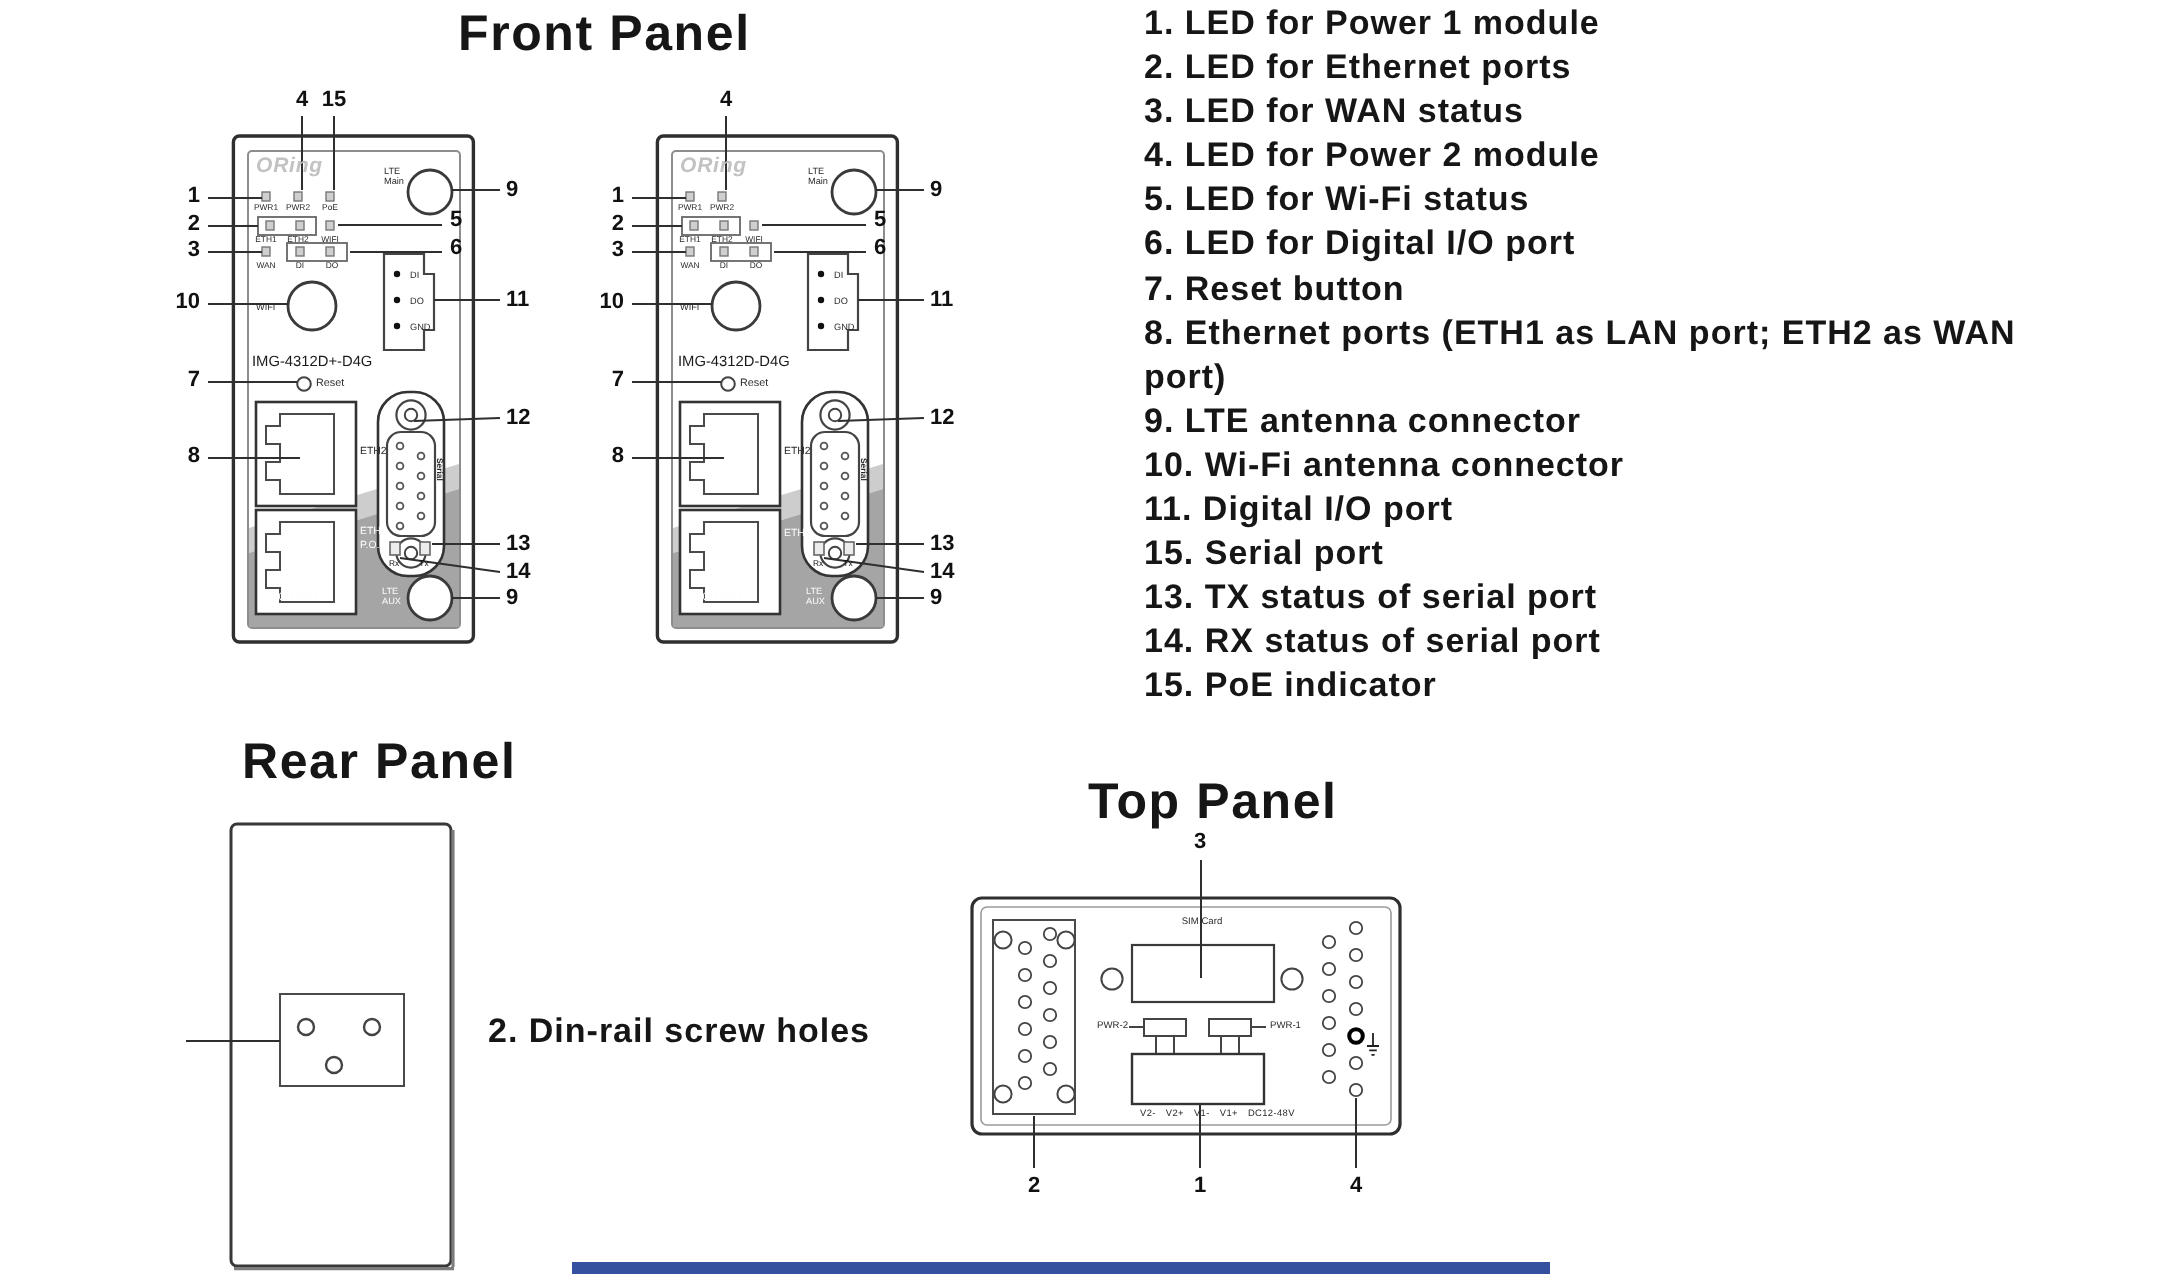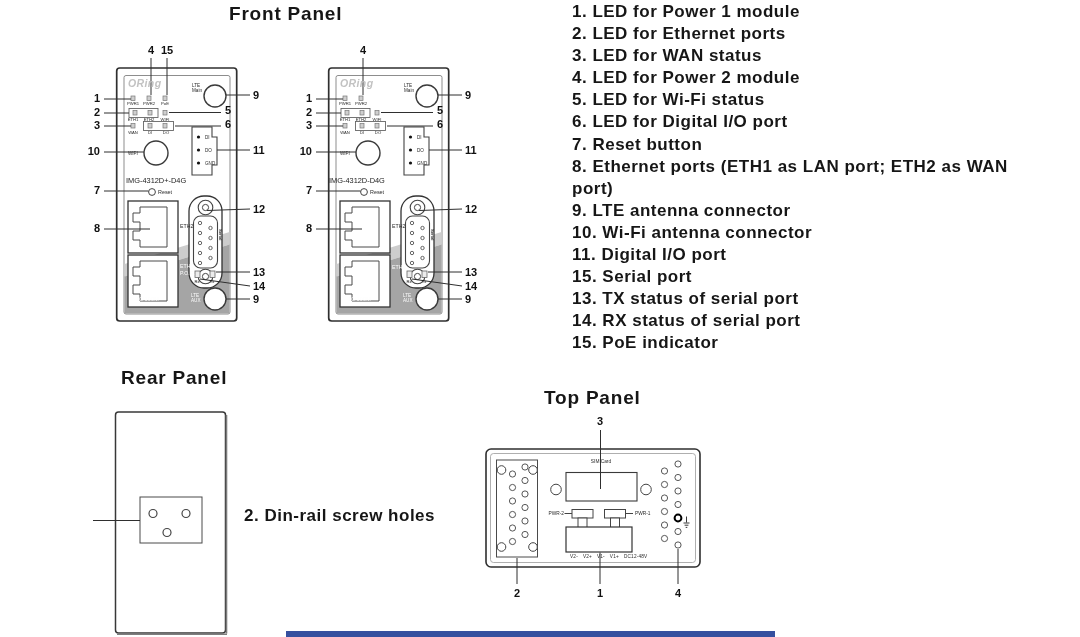--- a/index.html
+++ b/index.html
@@ -1,19 +1,19 @@
 <!DOCTYPE html>
 <html><head>
 <meta charset="utf-8">
 <style>
   html,body{margin:0;padding:0;background:#fff;}
   body{font-family:"Liberation Sans","DejaVu Sans",sans-serif;}
   .page{position:relative;width:1080px;height:637px;background:#fff;overflow:hidden;}
   .art{position:absolute;left:0;top:0;}
-  .ptitle{position:absolute;font-size:19px;font-weight:700;letter-spacing:.8px;color:#161616;white-space:nowrap;}
+  .ptitle{position:absolute;font-size:25px;font-weight:700;letter-spacing:.8px;color:#161616;white-space:nowrap;}
   .legend{position:absolute;font-size:17px;font-weight:700;letter-spacing:.5px;color:#161616;line-height:22.1px;}
   .legend div{margin:0;}
   .lbl{position:absolute;font-weight:400;color:#2a2a2a;line-height:1.15;white-space:pre-line;}
   .c{text-align:center;}
   .r{text-align:right;}
   .w{color:#fdfdfd;}
   .num{position:absolute;font-weight:700;font-size:11px;color:#111;line-height:1;white-space:nowrap;}
   .brand{position:absolute;font-style:italic;font-weight:700;color:#c2c2c2;letter-spacing:.4px;font-size:10.5px;}
   .vtext{position:absolute;writing-mode:vertical-rl;font-weight:700;color:#2a2a2a;}
   .bluebar{position:absolute;background:#35509f;}
@@ -248,21 +248,21 @@
   <div class="lbl c" style="left:335px;top:118px;width:20px;font-size:4.2px;">ETH1</div>
   <div class="lbl c" style="left:351px;top:118px;width:20px;font-size:4.2px;">ETH2</div>
   <div class="lbl c" style="left:367px;top:118px;width:20px;font-size:4.2px;">WIFI</div>
   <div class="lbl c" style="left:335px;top:131px;width:20px;font-size:4.2px;">WAN</div>
   <div class="lbl c" style="left:352px;top:131px;width:20px;font-size:4.2px;">DI</div>
   <div class="lbl c" style="left:368px;top:131px;width:20px;font-size:4.2px;">DO</div>
   <div class="lbl" style="left:340px;top:150.5px;font-size:4.6px;">WIFI</div>
   <div class="lbl" style="left:417px;top:134.5px;font-size:4.6px;">DI</div>
   <div class="lbl" style="left:417px;top:147.5px;font-size:4.6px;">DO</div>
   <div class="lbl" style="left:417px;top:160.5px;font-size:4.6px;">GND</div>
-  <div class="lbl" style="left:329px;top:177px;font-size:7.4px;color:#1a1a1a;">IMG-4312D-D4G</div>
+  <div class="lbl" style="left:339px;top:177px;font-size:7.4px;color:#1a1a1a;">IMG-4312D-D4G</div>
   <div class="lbl" style="left:370px;top:188.5px;font-size:5.4px;">Reset</div>
   <div class="lbl" style="left:392px;top:224px;font-size:5.2px;">ETH2</div>
   <div class="lbl w" style="left:392px;top:265px;font-size:5.2px;">ETH1</div>
   <div class="lbl w" style="left:348px;top:296px;font-size:5.4px;letter-spacing:.3px;">10/100M</div>
   <div class="lbl c" style="left:404px;top:279.5px;width:10px;font-size:4.2px;color:#111;">Rx</div>
   <div class="lbl c" style="left:419px;top:279.5px;width:10px;font-size:4.2px;color:#111;">Tx</div>
   <div class="lbl w" style="left:403px;top:293px;font-size:4.6px;">LTE
 AUX</div>
   <div class="vtext" style="left:429.5px;top:229px;font-size:4.2px;">Serial</div>
 

